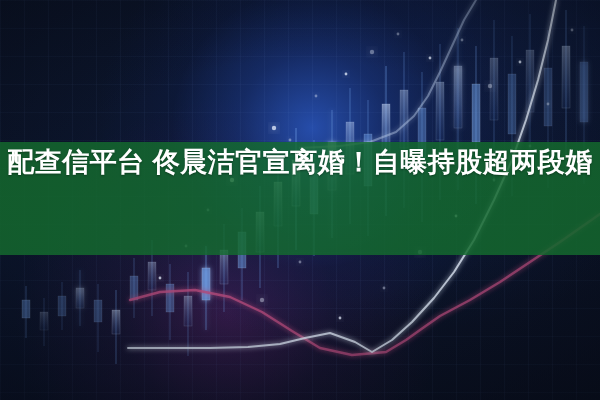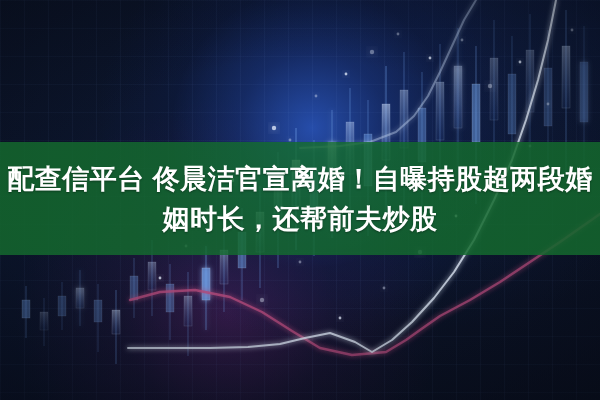--- a/index.html
+++ b/index.html
@@ -34,21 +34,21 @@
     background:rgba(19,106,46,0.80);
     mix-blend-mode:normal;
   }
   #bandshade{
     position:absolute;left:0;right:0;top:142px;height:113px;
     background:linear-gradient(90deg, rgba(22,98,44,0.30) 0%, rgba(30,120,56,0.10) 45%, rgba(22,98,44,0.30) 100%);
   }
   #headline{
     position:absolute;left:0;right:0;top:142px;height:113px;
     display:flex;flex-direction:column;
-    align-items:center;justify-content:center;
+    align-items:center;
     color:#ffffff;
     font-weight:bold;
     font-size:27px;
     line-height:40px;
     letter-spacing:0.5px;
     text-shadow:0 1px 2px rgba(0,0,0,0.35);
     white-space:nowrap;
   }
   #headline .ln{display:block;}
 </style>
@@ -245,16 +245,15 @@
       </g>
   </svg>
 
   <div class="layer" id="vign"></div>
 
   <div id="band"></div>
   <div id="bandshade"></div>
 
   <div id="headline">
     <span class="ln">配查信平台 佟晨洁官宣离婚！自曝持股超两段婚</span>
-    <span class="ln">姻时长，还帮前夫炒股</span>
   </div>
 
 </div>
 
 </body></html>

